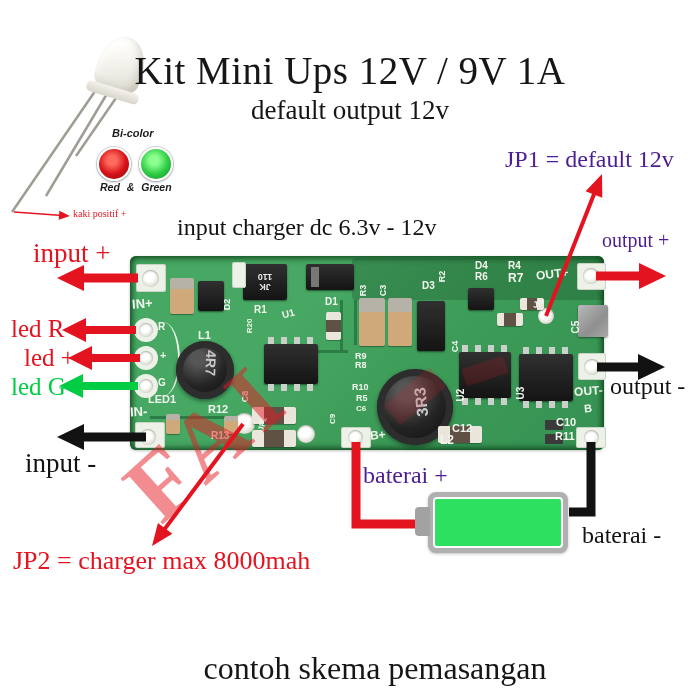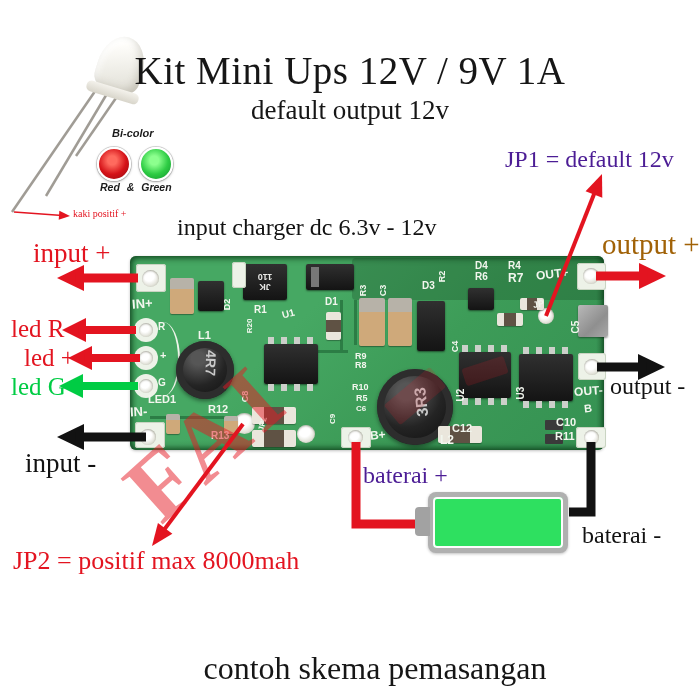--- a/index.html
+++ b/index.html
@@ -256,23 +256,23 @@
   <div class="bic" style="left:100px;top:181px;font-size:10.5px;word-spacing:4px;">Red  &amp;  Green</div>
   <div class="lbl" style="left:73px;top:209px;font-size:10px;color:#e31420;">kaki positif +</div>
 
   <div id="labels">
       <span class="lbl" style="left: 177px; top: 215px; font-size: 24px; color: rgb(18, 18, 18);">input charger dc 6.3v - 12v</span>
       <span class="lbl" style="left: 33px; top: 240px; font-size: 27px; color: rgb(227, 20, 32);">input +</span>
       <span class="lbl" style="left: 11px; top: 316px; font-size: 25px; color: rgb(227, 20, 32);">led R</span>
       <span class="lbl" style="left: 24px; top: 345px; font-size: 25px; color: rgb(227, 20, 32);">led +</span>
       <span class="lbl" style="left: 11px; top: 374px; font-size: 25px; color: rgb(0, 204, 68);">led G</span>
       <span class="lbl" style="left: 25px; top: 450px; font-size: 27px; color: rgb(18, 18, 18);">input -</span>
-      <span class="lbl" style="left: 13px; top: 548px; font-size: 26px; color: rgb(227, 20, 32);">JP2 = positif max 8000mah</span>
+      <span class="lbl" style="left: 13px; top: 548px; font-size: 26px; color: rgb(227, 20, 32);">JP2 = charger max 8000mah</span>
       <span class="lbl" style="left: 505px; top: 147px; font-size: 24px; color: #4c1d95;">JP1 = default 12v</span>
-      <span class="lbl" style="left: 602px; top: 230px; font-size: 29px; color: #a16207;">output +</span>
+      <span class="lbl" style="left: 602px; top: 230px; font-size: 20px; color: #4c1d95;">output +</span>
       <span class="lbl" style="left: 610px; top: 374px; font-size: 24px; color: rgb(18, 18, 18);">output -</span>
       <span class="lbl" style="left: 363px; top: 463px; font-size: 24px; color: #4c1d95;">baterai +</span>
       <span class="lbl" style="left: 582px; top: 523px; font-size: 24px; color: rgb(18, 18, 18);">baterai -</span>
     </div>
 
   <div class="hdr">
     <div class="t">Kit Mini Ups 12V / 9V 1A</div>
     <div class="s">default output 12v</div>
   </div>
   <div class="footer">contoh skema pemasangan</div>

